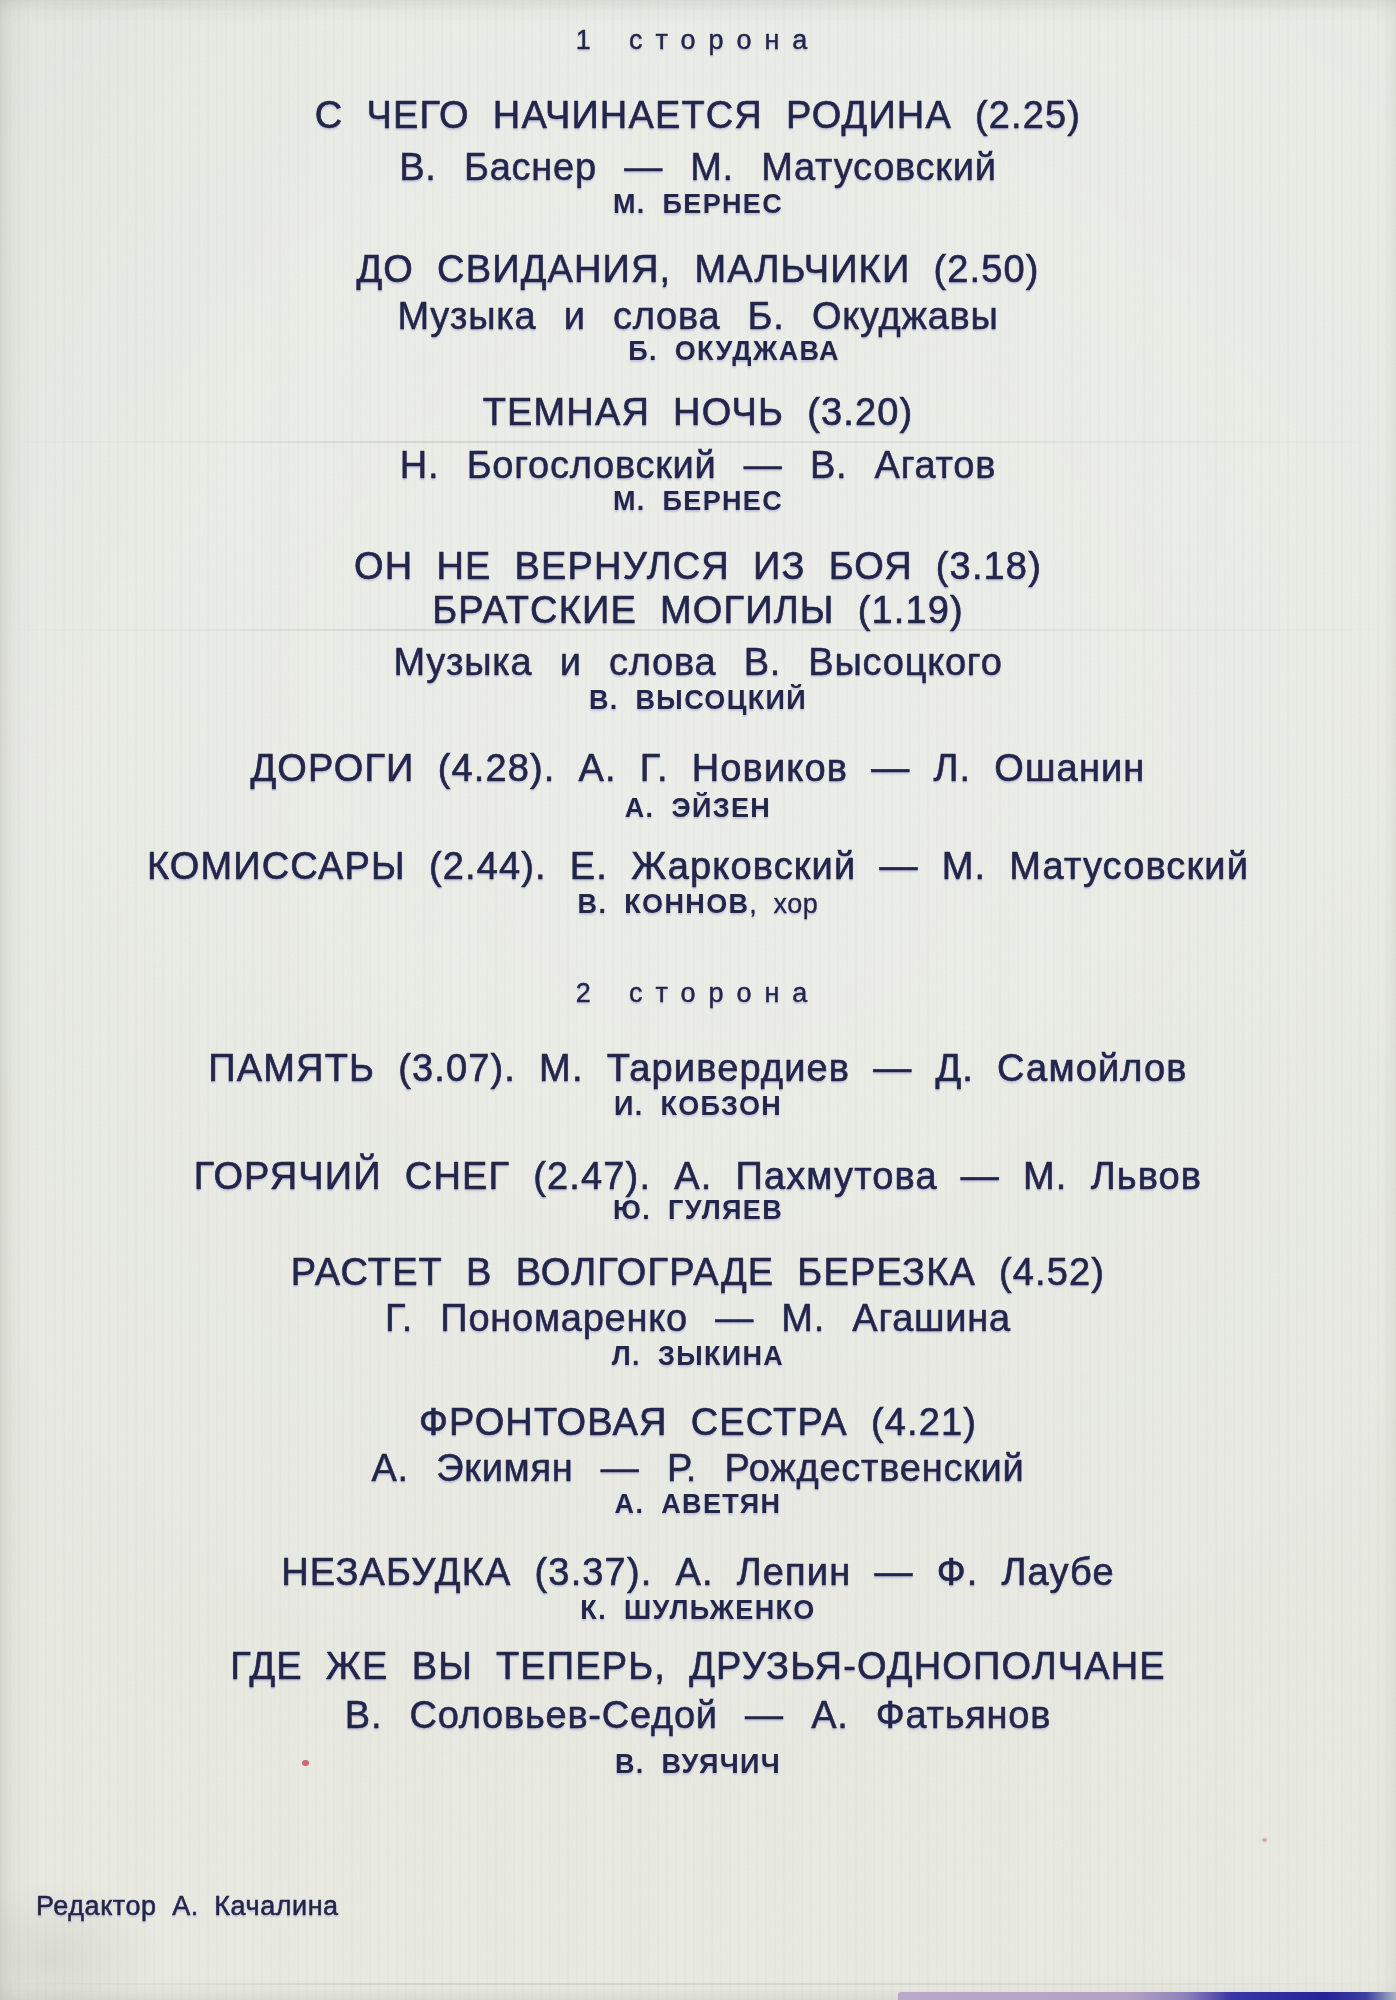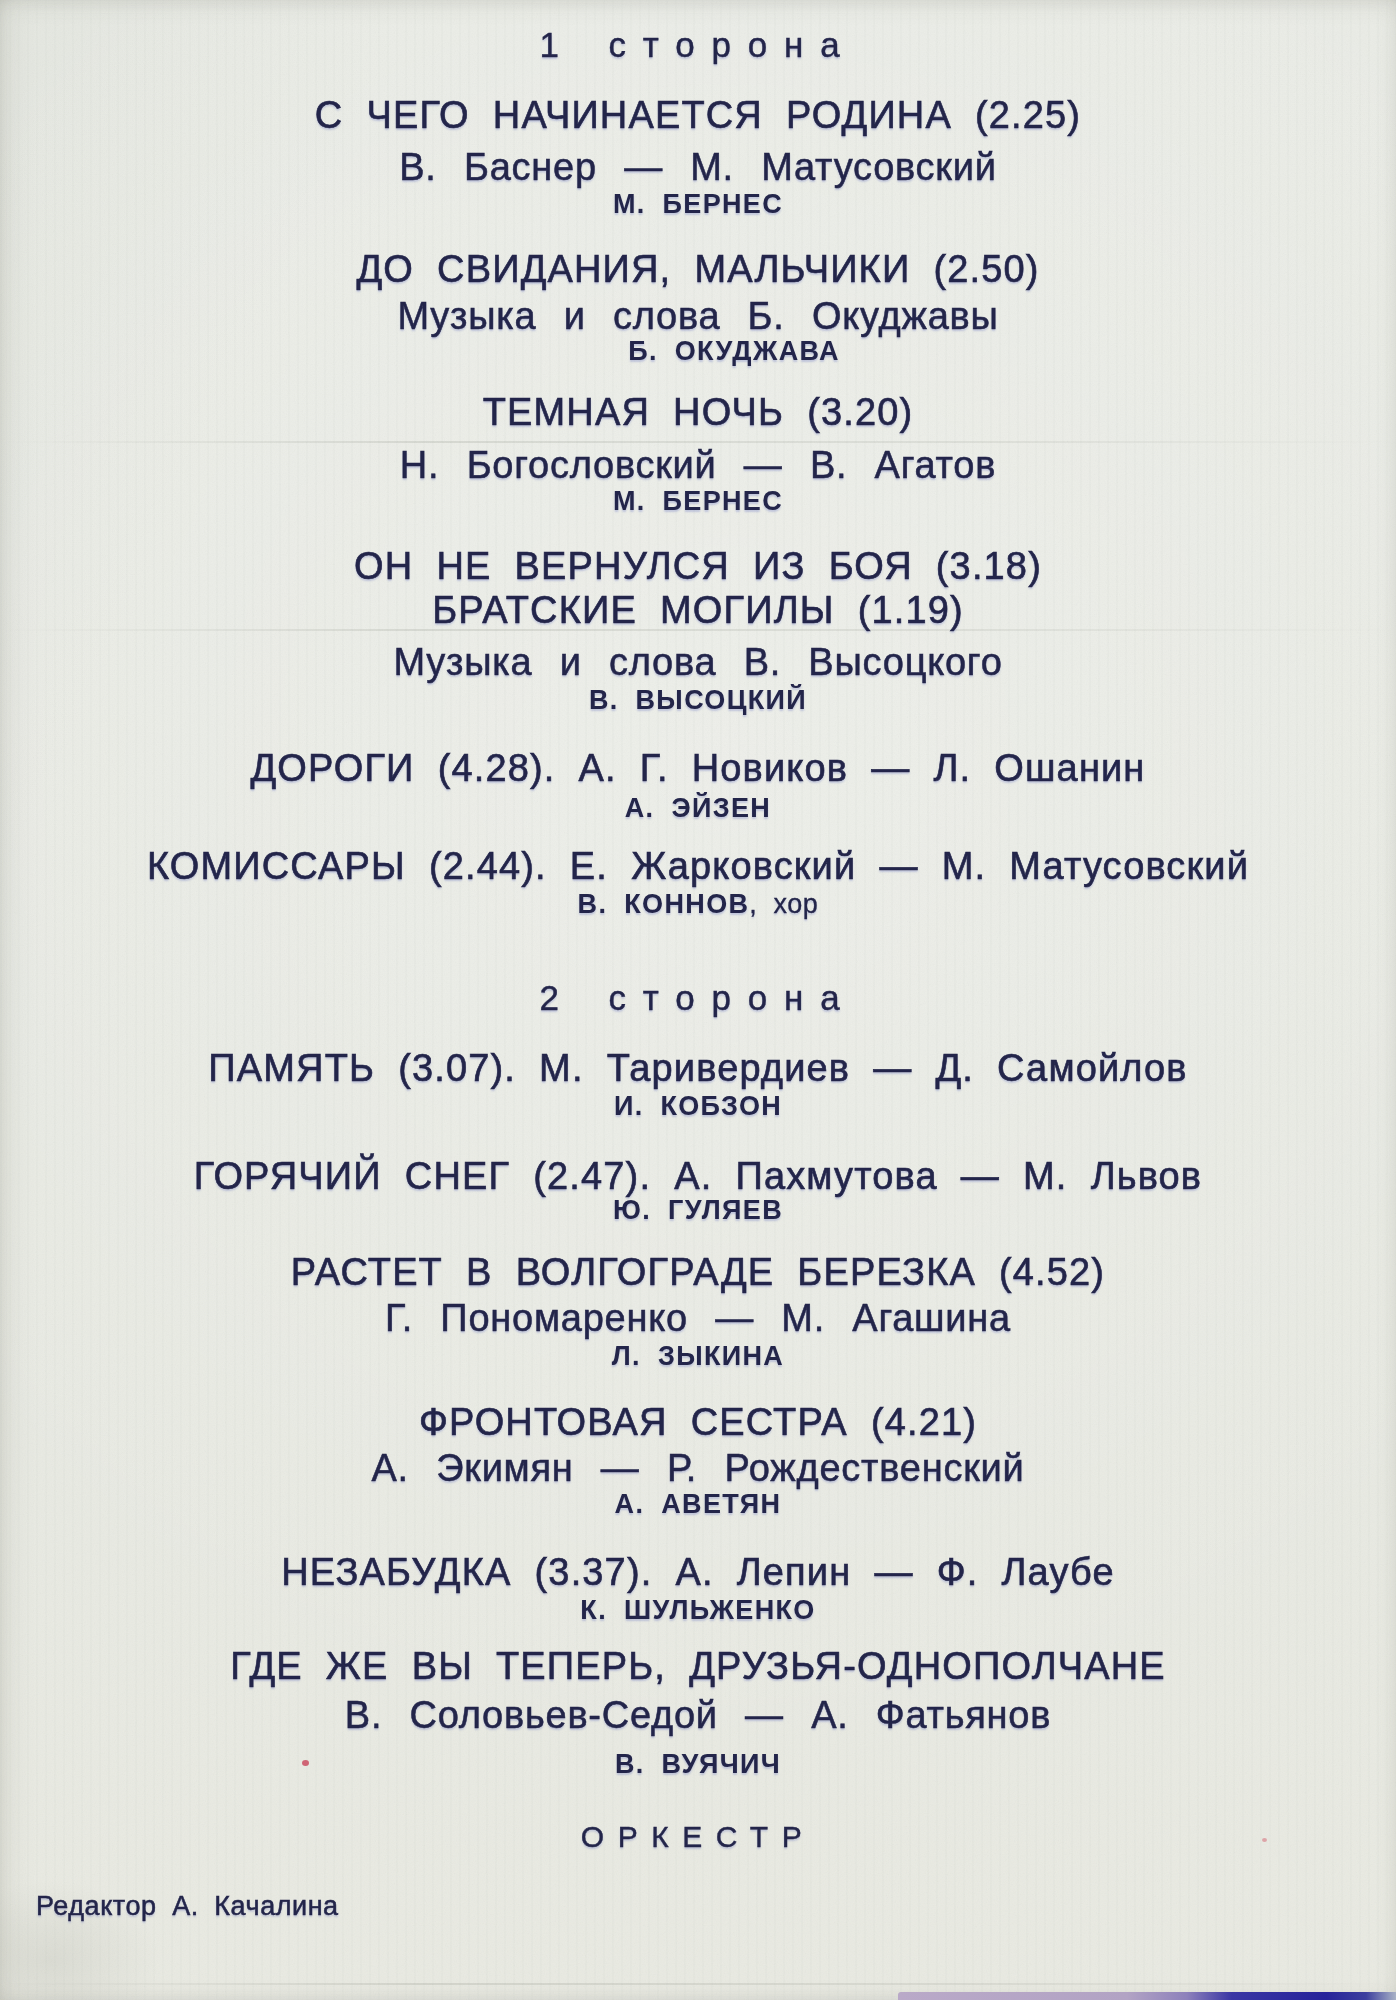--- a/index.html
+++ b/index.html
@@ -31,21 +31,21 @@
   .crease{position:absolute;left:0;width:100%;height:2px;pointer-events:none;
     background:linear-gradient(90deg, rgba(130,135,122,0), rgba(130,135,122,.20) 30%, rgba(130,135,122,.14) 70%, rgba(130,135,122,0));}
   .smudge{position:absolute;pointer-events:none;border-radius:50%;
     background:radial-gradient(closest-side, rgba(140,142,130,.16), rgba(140,142,130,0));}
 
   .line{
     position:absolute;left:0;width:100%;
     text-align:center;line-height:1.1;white-space:nowrap;
     text-shadow:0 2px 2px rgba(80,92,185,.28);
   }
-  .section{font-size:35px;letter-spacing:.48em;word-spacing:.18em;-webkit-text-stroke:.4px;}
+  .section{font-size:27px;letter-spacing:.48em;word-spacing:.18em;-webkit-text-stroke:.4px;}
   .title, .combined{font-size:38px;letter-spacing:.03em;word-spacing:.30em;-webkit-text-stroke:.6px;}
   .credits{font-size:38px;letter-spacing:.02em;word-spacing:.42em;-webkit-text-stroke:.5px;}
   .perf{font-size:27px;font-weight:bold;letter-spacing:.05em;word-spacing:.30em;}
   .perf .perf-suffix{font-weight:normal;letter-spacing:.02em;-webkit-text-stroke:.3px;}
   .footer-ork{font-size:30px;letter-spacing:.45em;-webkit-text-stroke:.4px;}
   .editor{left:36px;width:auto;text-align:left;font-size:27px;letter-spacing:.02em;word-spacing:.28em;-webkit-text-stroke:.5px;}
 
   .strip{
     position:absolute;left:898px;right:0;bottom:0;height:8px;pointer-events:none;
     background:linear-gradient(90deg,
@@ -105,19 +105,18 @@
       <div class="line title" style="top: 1402px;">ФРОНТОВАЯ СЕСТРА (4.21)</div>
       <div class="line credits" style="top: 1448px;">А. Экимян — Р. Рождественский</div>
       <div class="line perf" style="top: 1490px;">А. АВЕТЯН</div>
       <div class="line combined" style="top: 1552px;">НЕЗАБУДКА (3.37).  А. Лепин — Ф. Лаубе</div>
       <div class="line perf" style="top: 1596px;">К. ШУЛЬЖЕНКО</div>
       <div class="line title" style="top: 1646px;">ГДЕ ЖЕ ВЫ ТЕПЕРЬ, ДРУЗЬЯ-ОДНОПОЛЧАНЕ</div>
       <div class="line credits" style="top: 1695px;">В. Соловьев-Седой — А. Фатьянов</div>
       <div class="line perf" style="top: 1750px;">В. ВУЯЧИЧ</div>
     </div>
 
-  <div class="line footer-ork" style="top:1820px">ОРКЕСТР</div>
   <div class="line editor" style="top:1892px">Редактор А. Качалина</div>
 
   <div class="speck speck-red"></div>
   <div class="speck speck-pink"></div>
   <div class="strip"></div>
 </div>
 
 </body></html>

